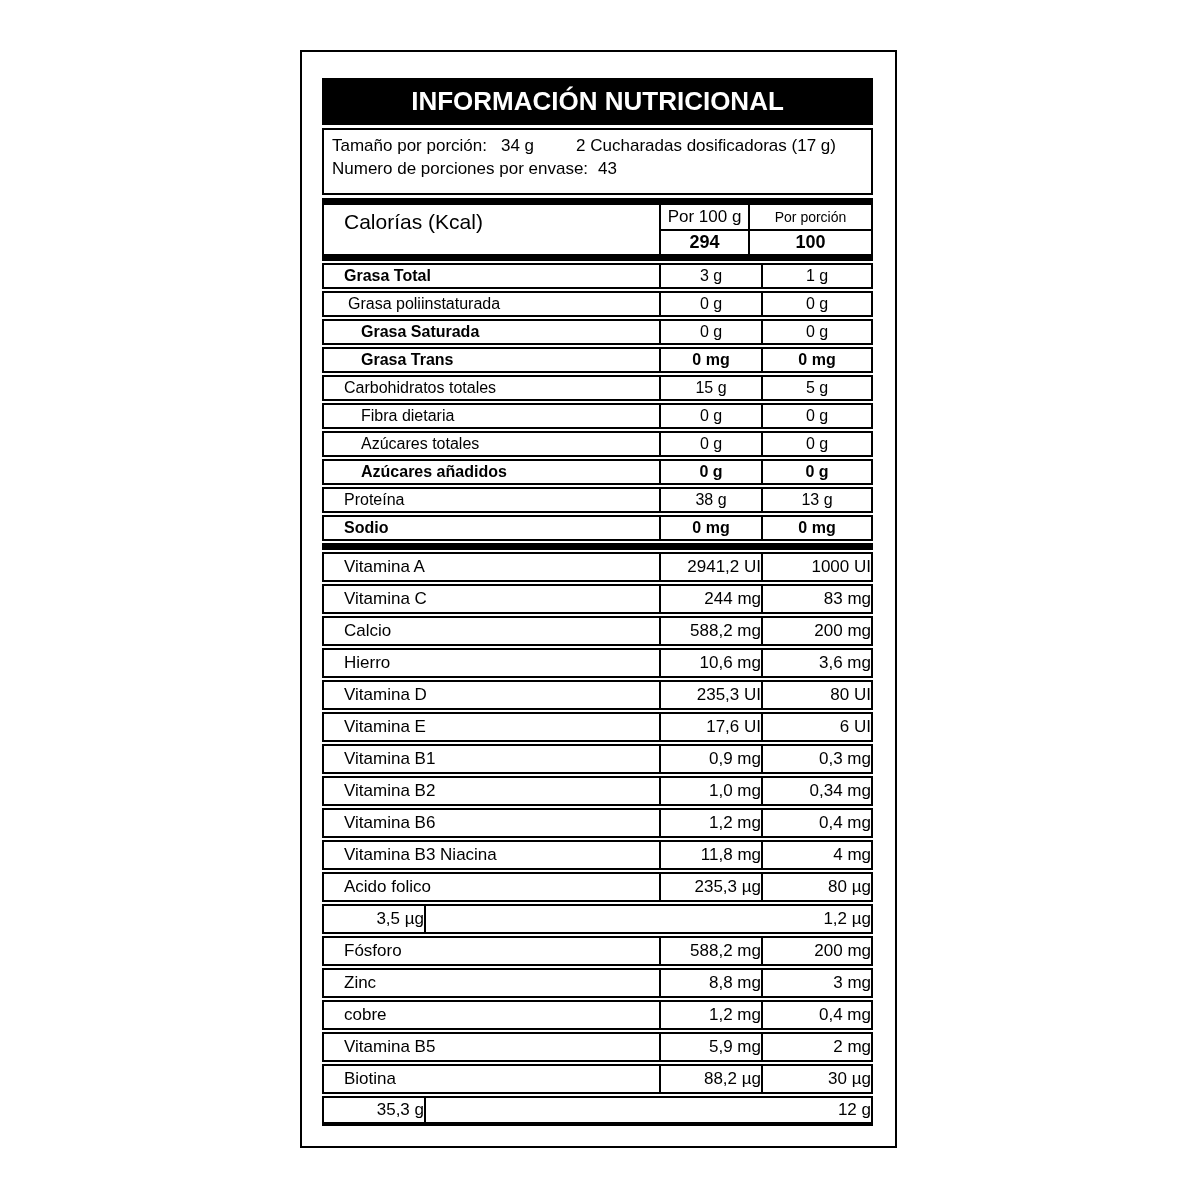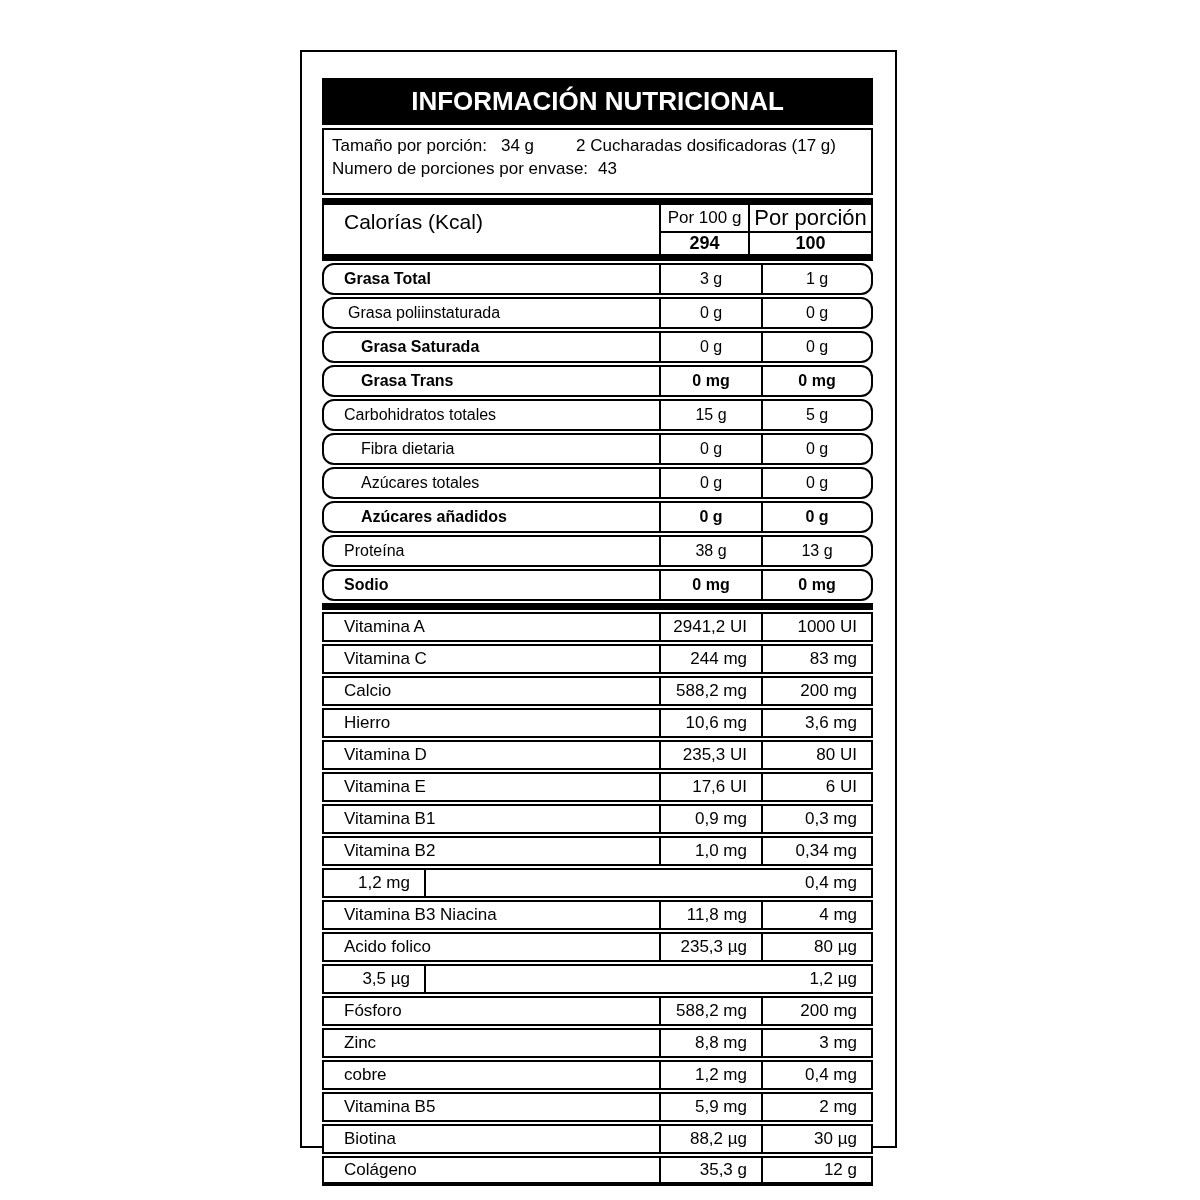--- a/index.html
+++ b/index.html
@@ -39,37 +39,37 @@
   }
   .cal-label{
     width:337px;border-right:2px solid #000;box-sizing:border-box;
     padding:5px 0 0 20px;font-size:21px;font-weight:normal;
   }
   .cal-right{flex:1;display:flex;flex-direction:column;}
   .cal-hrow{display:flex;flex:0 0 26px;border-bottom:2px solid #000;box-sizing:border-box;}
   .cal-vrow{display:flex;flex:1;}
   .cal-c1{width:89px;border-right:2px solid #000;box-sizing:border-box;
     display:flex;align-items:center;justify-content:center;font-size:17px;}
-  .cal-c2{flex:1;display:flex;align-items:center;justify-content:center;font-size:22px;}
+  .cal-c2{flex:1;display:flex;align-items:center;justify-content:center;font-size:14px;}
   .cal-num{font-weight:bold;font-size:18px;}
 
   .nrow{
     display:flex;border:2px solid #000;box-sizing:border-box;
     margin-top:2px;background:#fff;
   }
-  .m-row{height:32px;font-size:16px;border-radius:12px;}
+  .m-row{height:26px;font-size:16px;}
   .v-row{height:30px;font-size:17px;}
   .cell{box-sizing:border-box;display:flex;align-items:center;}
   .lab{width:337px;border-right:2px solid #000;}
   .ind0{padding-left:20px;}
   .ind1{padding-left:37px;}
   .ind2{padding-left:24px;}
   .v1{width:102px;border-right:2px solid #000;justify-content:center;}
   .v2{flex:1;justify-content:center;}
-  .ralign{justify-content:flex-end;padding-right:14px;}
+  .ralign{justify-content:flex-end;}
   .b{font-weight:bold;}
 
   .thick-bar{height:7px;background:#000;margin-top:2px;}
   #vitamins-table .nrow:last-child{border-bottom-width:4px;}
 </style>
 </head>
 <body>
 
 <div class="outer-frame"></div>
 
@@ -195,20 +195,21 @@
         <div class="cell lab ind0">Vitamina B1</div>
         <div class="cell v1 ralign">0,9 mg</div>
         <div class="cell v2 ralign">0,3 mg</div>
       </div>
       <div class="nrow v-row">
         <div class="cell lab ind0">Vitamina B2</div>
         <div class="cell v1 ralign">1,0 mg</div>
         <div class="cell v2 ralign">0,34 mg</div>
       </div>
       <div class="nrow v-row">
+        <div class="cell lab ind0">Vitamina B6</div>
         <div class="cell v1 ralign">1,2 mg</div>
         <div class="cell v2 ralign">0,4 mg</div>
       </div>
       <div class="nrow v-row">
         <div class="cell lab ind0">Vitamina B3 Niacina</div>
         <div class="cell v1 ralign">11,8 mg</div>
         <div class="cell v2 ralign">4 mg</div>
       </div>
       <div class="nrow v-row">
         <div class="cell lab ind0">Acido folico</div>
@@ -238,19 +239,18 @@
         <div class="cell lab ind0">Vitamina B5</div>
         <div class="cell v1 ralign">5,9 mg</div>
         <div class="cell v2 ralign">2 mg</div>
       </div>
       <div class="nrow v-row">
         <div class="cell lab ind0">Biotina</div>
         <div class="cell v1 ralign">88,2 µg</div>
         <div class="cell v2 ralign">30 µg</div>
       </div>
       <div class="nrow v-row">
-        <div class="cell lab ind0">Colágeno</div>
         <div class="cell v1 ralign">35,3 g</div>
         <div class="cell v2 ralign">12 g</div>
       </div>
     </div>
 
 </div>
 
 </body></html>

